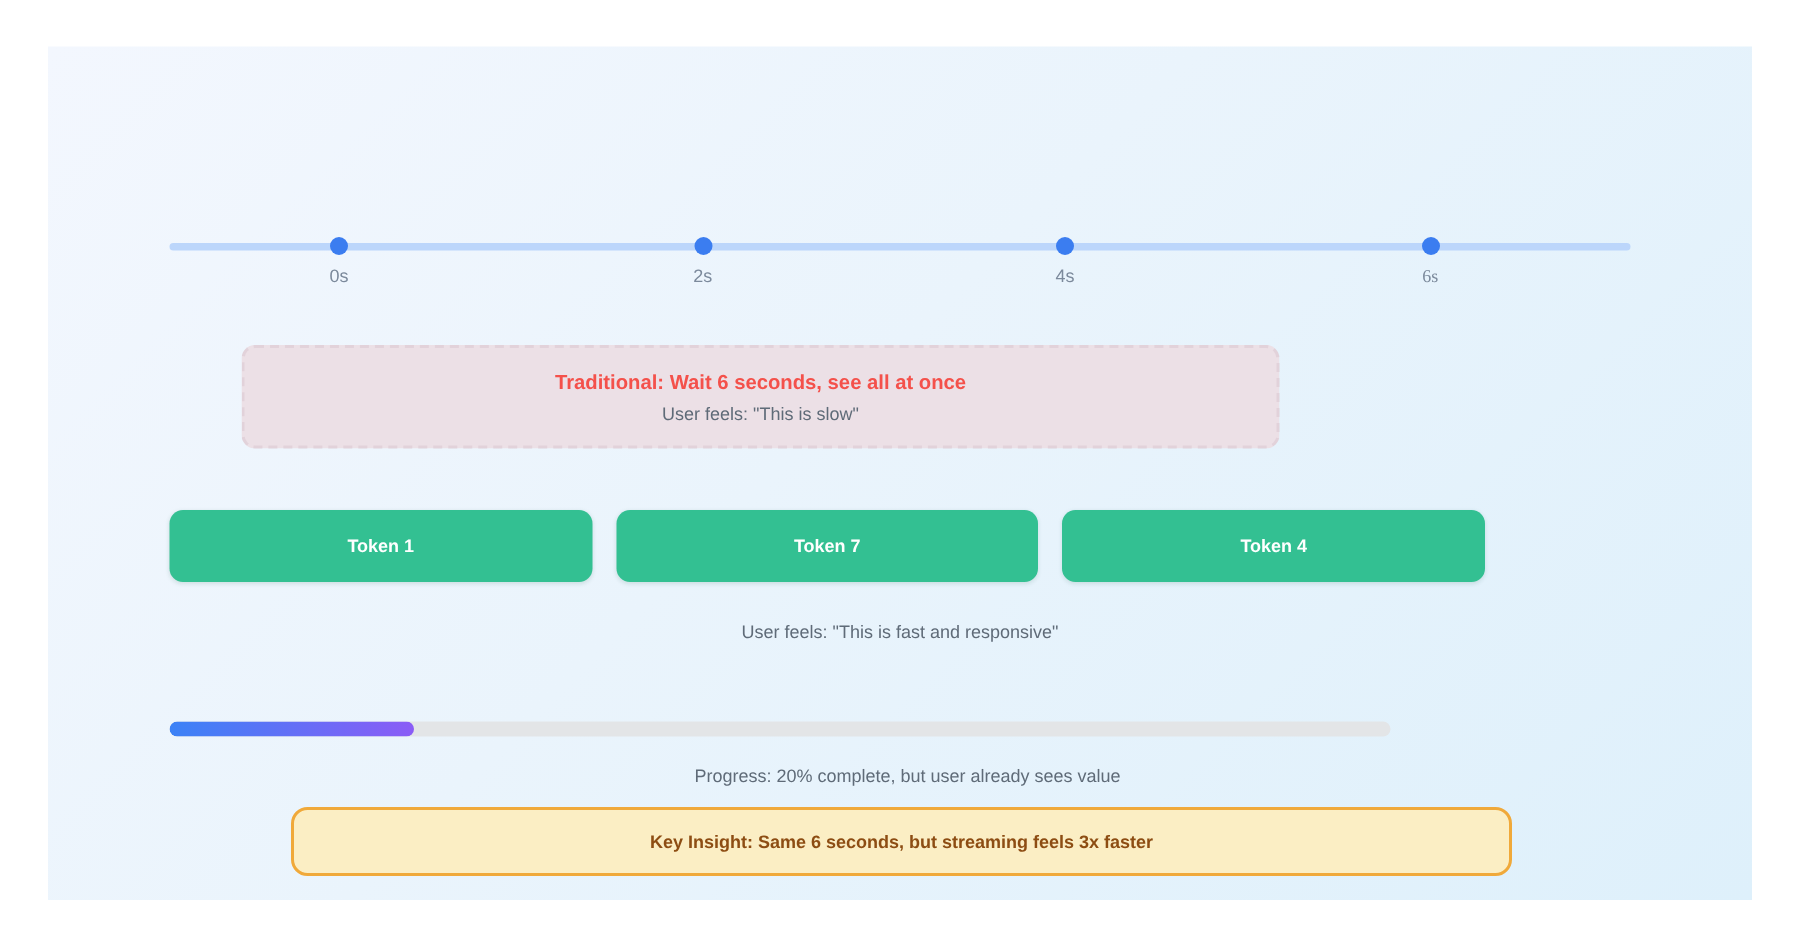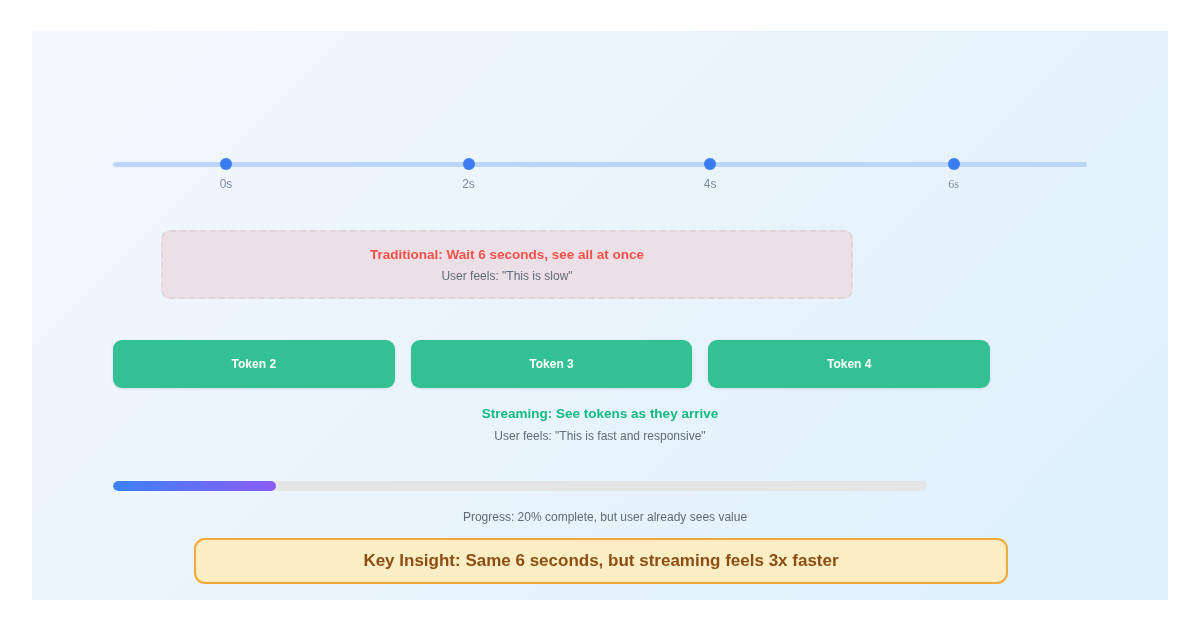--- a/index.html
+++ b/index.html
@@ -182,21 +182,21 @@
     width: 814px;
     height: 46px;
     background: #fbeec4;
     border: 2px solid #f0a93a;
     border-radius: 11px;
     display: flex;
     align-items: center;
     justify-content: center;
   }
   .insight-text {
-    font-size: 17px;
+    font-size: 12px;
     font-weight: bold;
     color: #8d4d13;
   }
 </style>
 </head>
 <body>
 
 <div id="stage">
   <div class="card">
 
@@ -220,27 +220,26 @@
         <div class="tick-label">6s</div>
       </div>
     </div>
 
     <div class="trad-banner">
       <div class="trad-title">Traditional: Wait 6 seconds, see all at once</div>
       <div class="trad-sub">User feels: "This is slow"</div>
     </div>
 
     <div class="tokens">
-      <div class="token">Token 2</div>
-      <div class="token">Token 3</div>
+      <div class="token">Token 1</div>
+      <div class="token">Token 7</div>
       <div class="token">Token 4</div>
     </div>
 
     <div class="stream-caption">
-      <div class="stream-title">Streaming: See tokens as they arrive</div>
       <div class="stream-sub">User feels: "This is fast and responsive"</div>
     </div>
 
     <div class="progress-track">
       <div class="progress-fill" id="progress-fill" style="width: 20%;"></div>
     </div>
     <div class="progress-caption">Progress: 20% complete, but user already sees value</div>
 
     <div class="insight">
       <div class="insight-text">Key Insight: Same 6 seconds, but streaming feels 3x faster</div>

